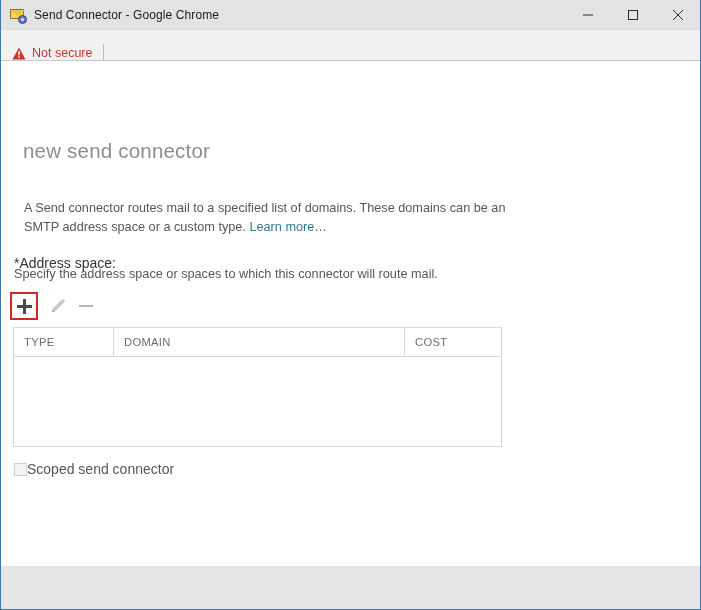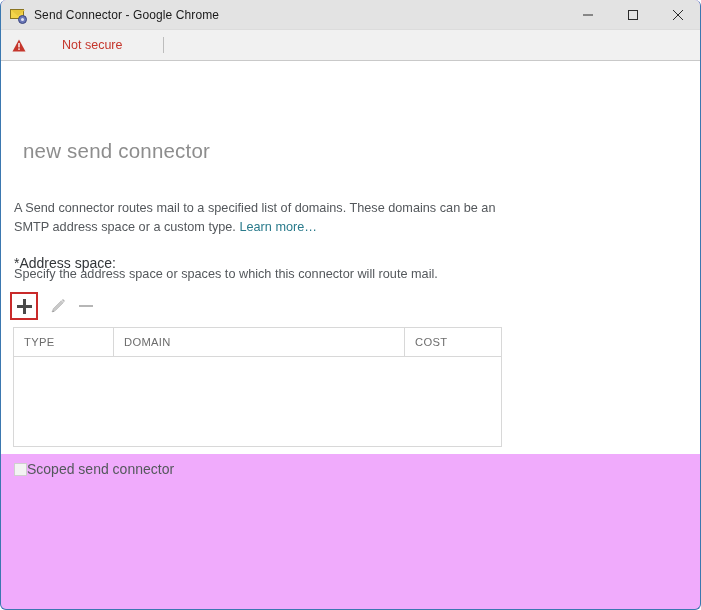--- a/index.html
+++ b/index.html
@@ -12,23 +12,22 @@
     -webkit-font-smoothing: antialiased;
   }
   .window {
     position: relative;
     width: 701px;
     height: 610px;
     box-sizing: border-box;
     border-left: 1px solid #3b78b0;
     border-right: 1px solid #3b78b0;
     border-bottom: 1px solid #3b78b0;
-    background: #f0abfc;
+    background: #e5e5e5;
     overflow: hidden;
-    border-radius: 6px;
   }
 
   
   .titlebar {
     position: relative;
     height: 29px;
     background: #e3e3e3;
     display: flex;
     align-items: center;
     border-bottom: 1px solid #dcdcdc;
@@ -95,24 +94,23 @@
     justify-content: center;
     color: #2b2b2b;
   }
   .win-btn svg { display:block; }
 
   
   .urlbar {
     height: 30px;
     background: #f1f1f1;
     display: flex;
-    align-items: center;
+    align-items: flex-end;
     border-bottom: 1px solid #c9c9c9;
     overflow: hidden;
-    gap: 30px;
   }
   .warn-icon {
     margin-left: 11px;
     margin-right: 6px;
     flex: 0 0 auto;
     display: flex;
     align-items: center;
   }
   .not-secure {
     font-size: 12.5px;
@@ -133,36 +131,36 @@
     overflow: hidden;
   }
   .url-text .host {
     color: #1f1f1f;
   }
 
   
   .page {
     position: relative;
     padding: 0;
-    height: 393px;
+    height: 505px;
     background: #ffffff;
   }
   .page-title {
     position: absolute;
     left: 22px;
     top: 78px;
     font-size: 20.5px;
     color: #8d8d8d;
     font-weight: normal;
     margin: 0;
     letter-spacing: 0.2px;
   }
   .desc {
     position: absolute;
-    left: 13px;
+    left: 23px;
     top: 138px;
     width: 500px;
     font-size: 12.7px;
     color: #54585c;
     line-height: 19px;
   }
   .desc a {
     color: #2a7b8c;
     text-decoration: none;
   }

